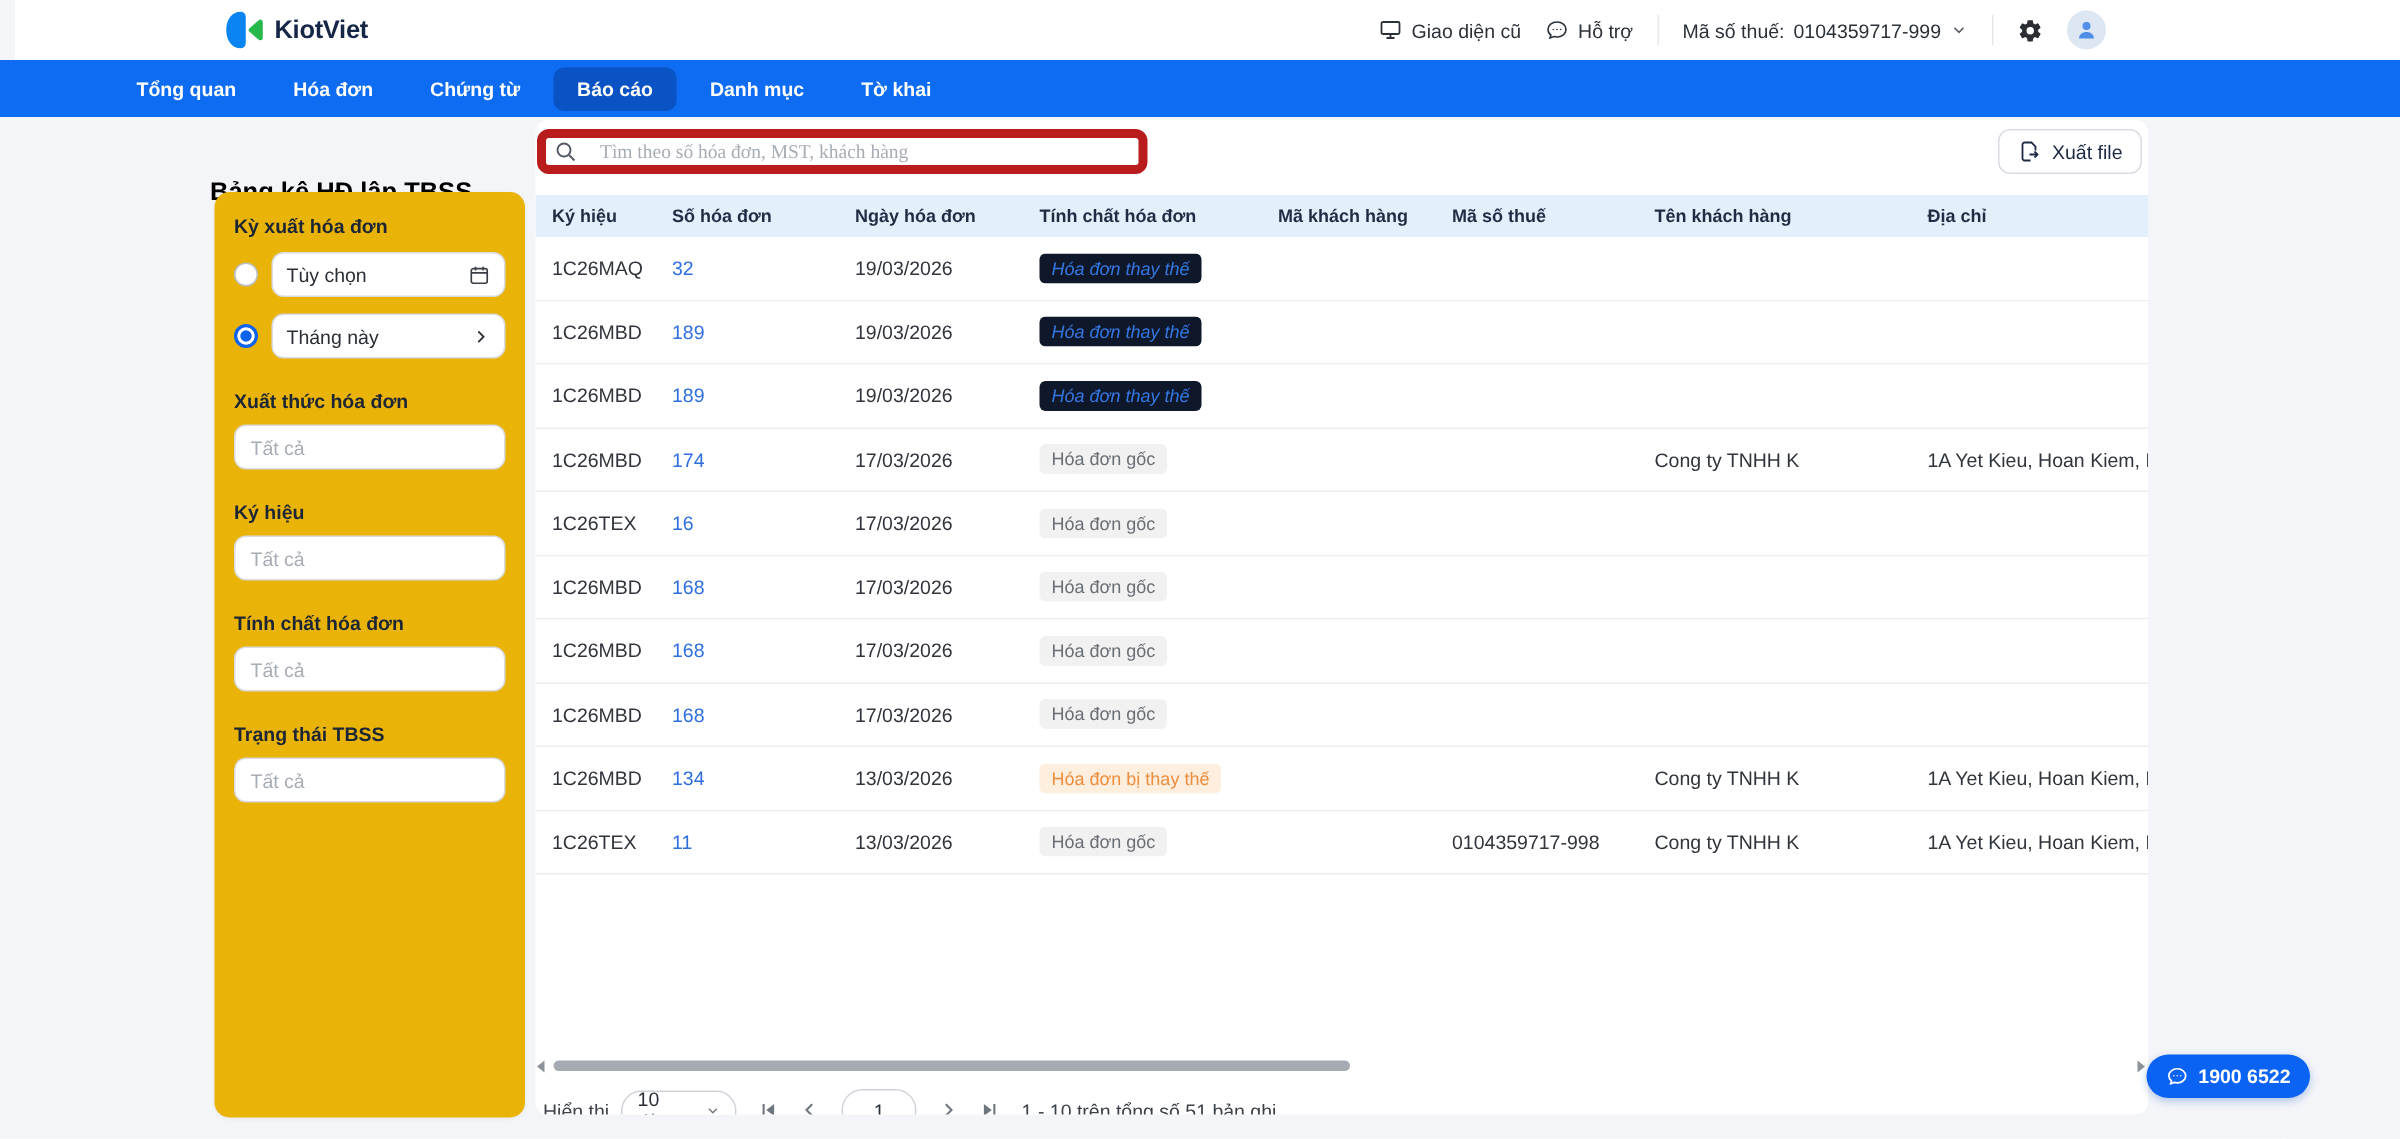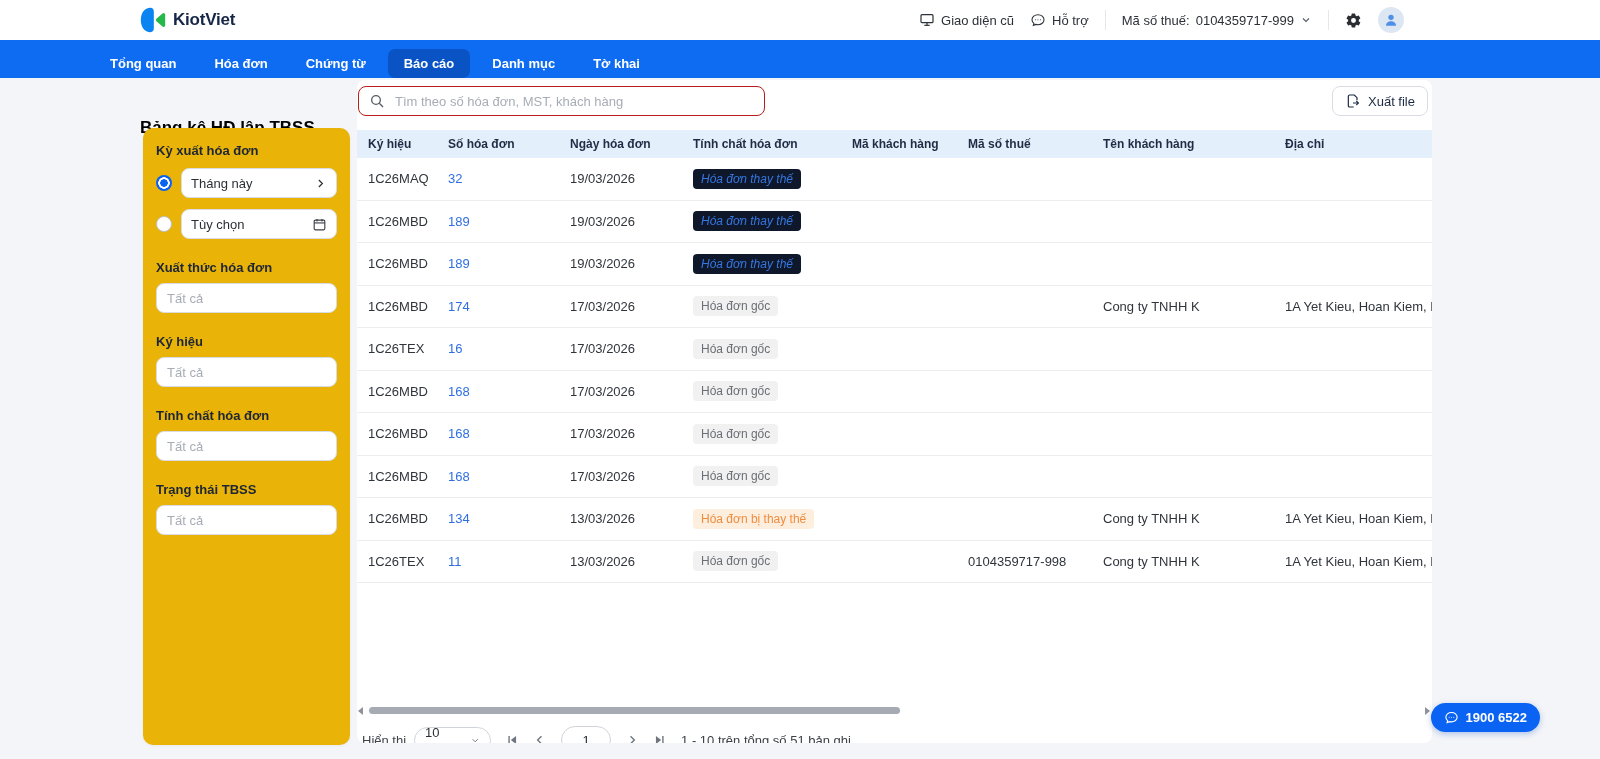--- a/index.html
+++ b/index.html
@@ -1,28 +1,28 @@
 <!DOCTYPE html>
 <html><head>
 <meta charset="utf-8">
 <style>
   * { margin:0; padding:0; box-sizing:border-box; }
   html,body { width:1600px; height:759px; overflow:hidden; font-family:"Liberation Sans",sans-serif; background:#f4f5f8; }
 
   
-  .topbar { position:relative; height:40px; background:#fff; display:flex; align-items:center; }
+  .topbar { position:relative; height:40px; background:#fff; display:flex; align-items:center;margin-left:10px; }
   .brand { display:flex; align-items:center; gap:7px; margin-left:140px; cursor:pointer; }
   .brand-text { font-size:17px; font-weight:800; color:#152647; letter-spacing:-0.2px; }
   .topbar-right { position:absolute; right:196px; top:0; height:40px; display:flex; align-items:center; gap:16px; }
   .tb-item { display:flex; align-items:center; gap:6px; font-size:13px; color:#2b3138; cursor:pointer; white-space:nowrap; }
   .tb-divider { width:1px; height:20px; background:#e4e7eb; }
   .avatar { width:26px; height:26px; border-radius:50%; background:#dde7f3; display:flex; align-items:center; justify-content:center; cursor:pointer; }
 
   
-  .navbar { height:38px; background:#0e6cf2; display:flex; align-items:flex-end; gap:6px; padding-left:94px; }
+  .navbar { height:38px; background:#0e6cf2; display:flex; align-items:center; gap:6px; padding-left:75px; }
   .nav-tab { color:#fff; font-size:13px; font-weight:700; padding:7px 16px; border-radius:7px; cursor:pointer; white-space:nowrap; }
   .nav-tab.active { background:#0a53c4; }
 
   .content { position:relative; height:681px; }
   .page-title { position:absolute; left:140px; top:12px; font-size:17px; font-weight:800; color:#000000;margin-top:28px; }
 
   
   .filter-card { position:absolute; left:143px; top:50px; width:207px; height:617px; background:#eab308; border-radius:10px; padding:15px 13px; box-shadow:0 1px 3px rgba(20,30,60,0.05); }
   .filter-title { font-size:13px; font-weight:700; color:#1d2635; margin-bottom:10px; }
   .period-row { display:flex; align-items:center; gap:9px; margin-bottom:11px; }
@@ -30,21 +30,21 @@
   .radio.selected { border:none; background:radial-gradient(circle, #0b63f0 0 3.5px, #fff 4px 5.5px, #0b63f0 6px); }
   .period-box { flex:1; height:30px; border:1px solid #d8dce2; border-radius:8px; display:flex; align-items:center; justify-content:space-between; padding:0 9px; font-size:13px; color:#2a2f36; cursor:pointer; background:#fff; }
   .filter-group { margin-top:21px; }
   .filter-label { font-size:13px; font-weight:700; color:#1d2635; margin-bottom:8px; }
   .filter-input { width:100%; height:30px; border:1px solid #d8dce2; border-radius:8px; padding:0 10px; font-size:13px; color:#2a2f36; font-family:"Liberation Sans",sans-serif; outline:none; background:#fff; }
   .filter-input::placeholder { color:#a7adb5; }
 
   
   .main-panel { position:absolute; left:357px; top:2px; width:1075px; height:663px; background:#fff; border-radius:8px; overflow:hidden; }
   .search-input-wrap { position:absolute; left:1px; top:6px; width:407px; height:30px; }
-  .search-input { width:100%; height:100%; border:1px solid #b91c1c; border-radius:8px; padding:0 10px 0 36px; font-size:13px; color:#2a2f36; font-family:Liberation Sans, sans-serif; outline:none; }
+  .search-input { width:100%; height:100%; border:6px solid #b91c1c; border-radius:8px; padding:0 10px 0 36px; font-size:13px; color:#2a2f36; font-family:Liberation Serif, serif; outline:none; }
   .search-input::placeholder { color:#a7adb5; }
   .search-icon { position:absolute; left:11px; top:7px; }
   .export-btn { position:absolute; right:4px; top:6px; height:30px; border:1px solid #d9dde3; background:#fff; border-radius:8px; display:flex; align-items:center; gap:7px; padding:0 12px; font-size:13px; color:#1d2a45; cursor:pointer; font-family:"Liberation Sans",sans-serif; }
 
   
   .table { position:absolute; left:0; top:50px; width:1075px; }
   .thead-row { display:flex; height:28px; align-items:center; background:#e3effb; overflow:hidden; }
   .th { font-size:12px; font-weight:700; color:#1f2c44; padding-left:11px; white-space:nowrap; overflow:hidden; }
   .tr { display:flex; height:42.5px; align-items:center; border-bottom:1px solid #ededef; overflow:hidden; cursor:pointer; background:#fff; }
   .td { font-size:13px; color:#30353c; padding-left:11px; white-space:nowrap; overflow:hidden; }
@@ -130,36 +130,36 @@
     <div class="nav-tab">Danh mục</div>
     <div class="nav-tab">Tờ khai</div>
   </div>
 
 <div class="content">
   <div class="page-title">Bảng kê HĐ lập TBSS</div>
 
   <div class="filter-card">
     <div class="filter-title">Kỳ xuất hóa đơn</div>
     <div class="period-row">
-      <div class="radio selected"></div>
-      <div class="period-box">
-        <span>Tháng này</span>
-        <svg width="13" height="13" viewBox="0 0 24 24" fill="none" stroke="#2a2f36" stroke-width="2.2">
-          <path d="M9 5.5l6.5 6.5L9 18.5"></path>
-        </svg>
-      </div>
-    </div>
-    <div class="period-row">
       <div class="radio"></div>
       <div class="period-box">
         <span>Tùy chọn</span>
         <svg width="15" height="15" viewBox="0 0 24 24" fill="none" stroke="#3a3f46" stroke-width="1.8">
           <rect x="3.5" y="5" width="17" height="15.5" rx="2"></rect>
             <path d="M3.5 9.5h17"></path>
             <path d="M8 3v4M16 3v4"></path>
+        </svg>
+      </div>
+    </div>
+    <div class="period-row">
+      <div class="radio selected"></div>
+      <div class="period-box">
+        <span>Tháng này</span>
+        <svg width="13" height="13" viewBox="0 0 24 24" fill="none" stroke="#2a2f36" stroke-width="2.2">
+          <path d="M9 5.5l6.5 6.5L9 18.5"></path>
         </svg>
       </div>
     </div>
     <div>
         <div class="filter-group"><div class="filter-label">Xuất thức hóa đơn</div><input class="filter-input" type="text" placeholder="Tất cả" style=""></div>
         <div class="filter-group"><div class="filter-label">Ký hiệu</div><input class="filter-input" type="text" placeholder="Tất cả" style=""></div>
         <div class="filter-group"><div class="filter-label">Tính chất hóa đơn</div><input class="filter-input" type="text" placeholder="Tất cả" style=""></div>
         <div class="filter-group"><div class="filter-label">Trạng thái TBSS</div><input class="filter-input" type="text" placeholder="Tất cả" style=""></div>
       </div>
   </div>

